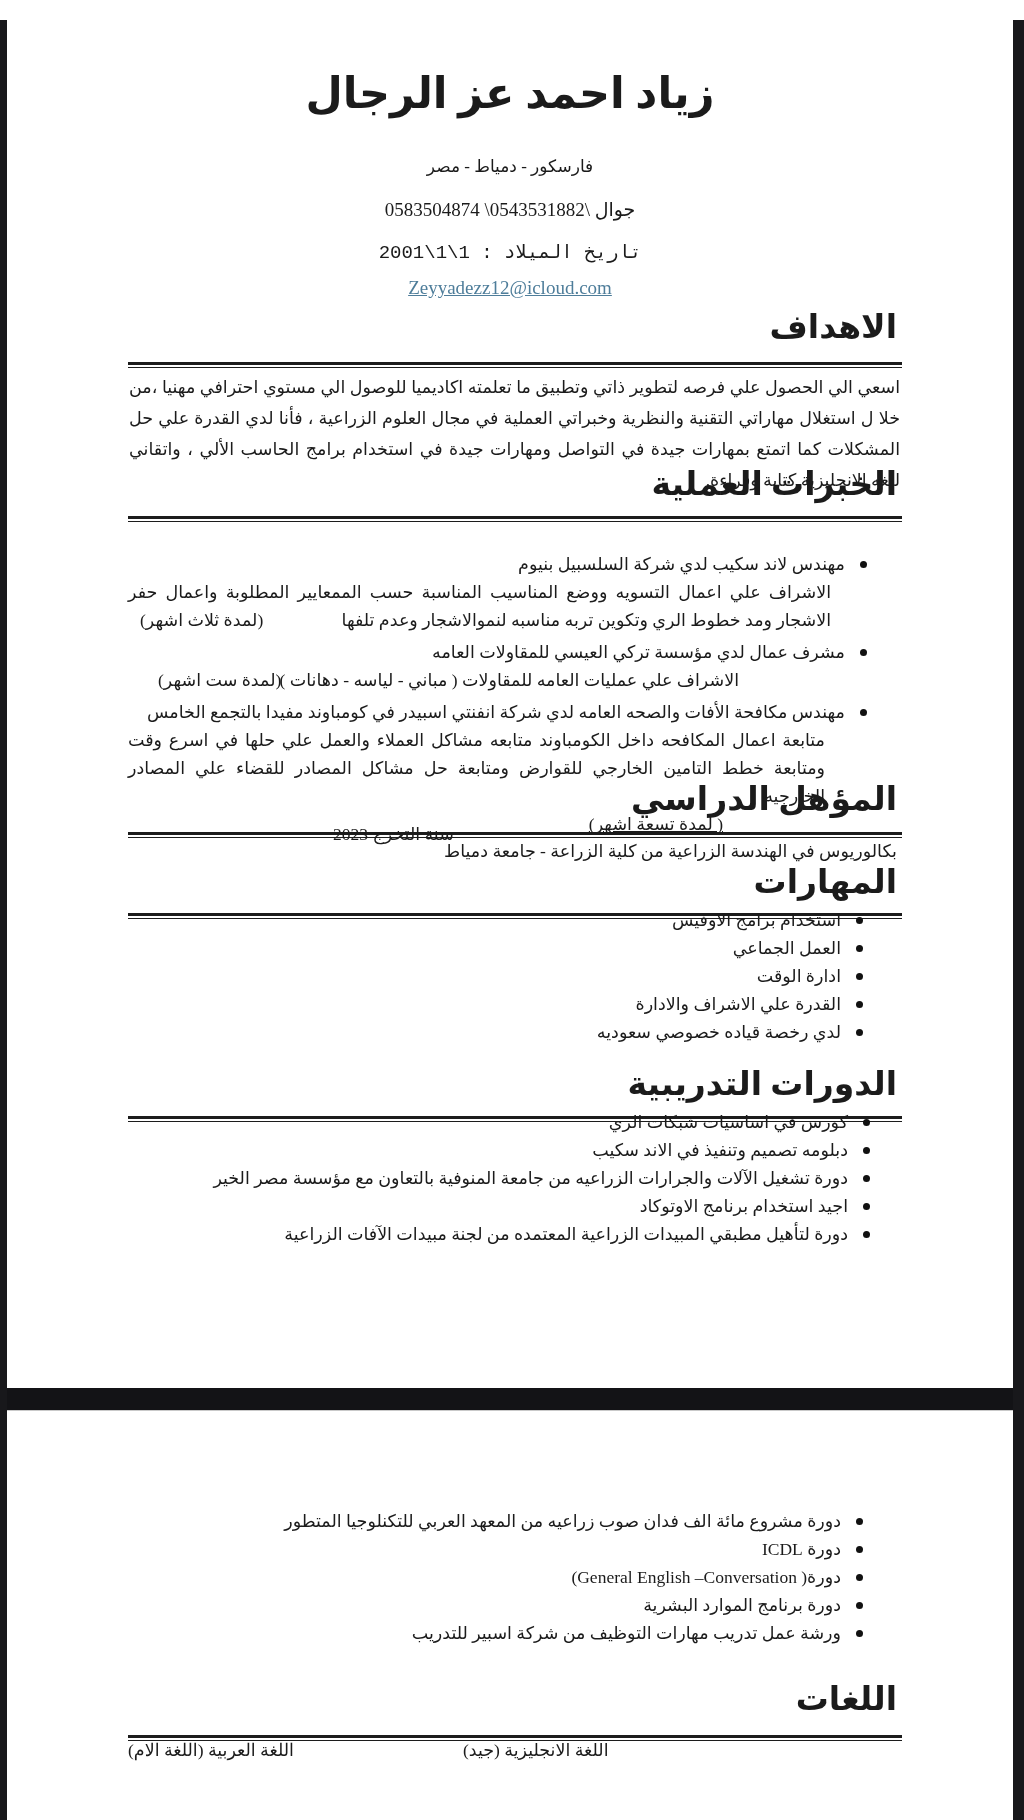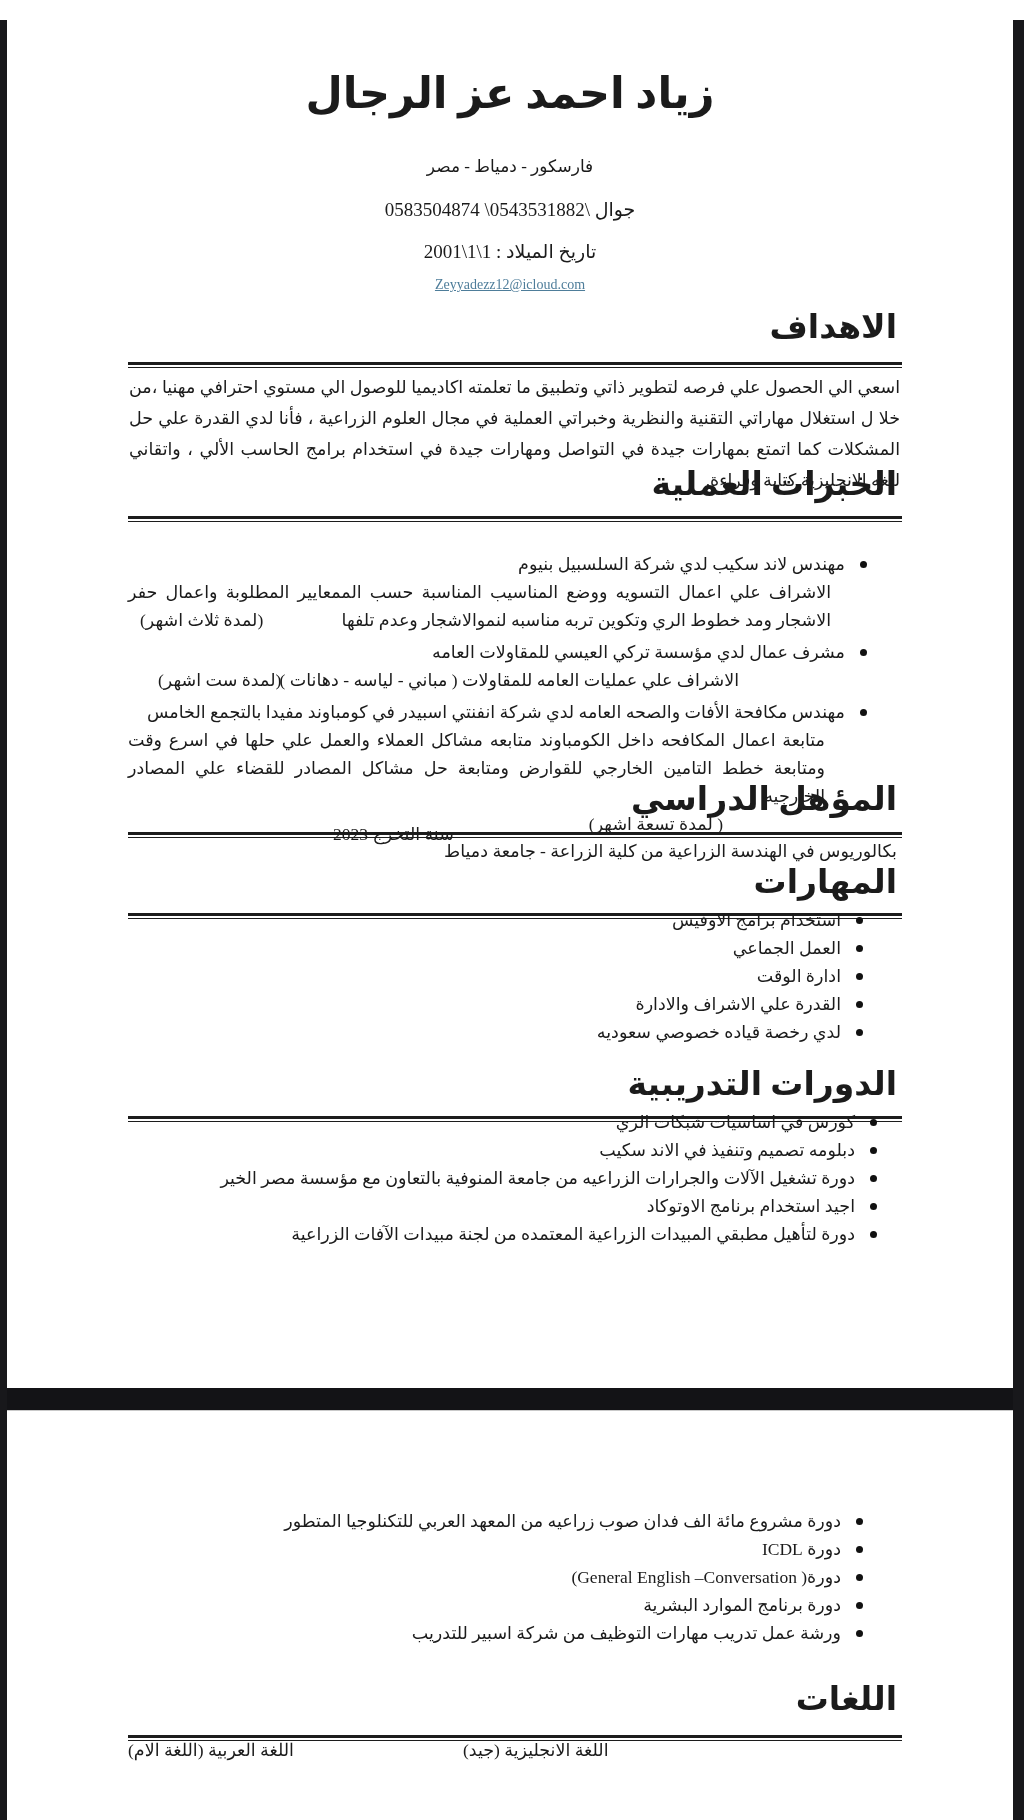--- a/index.html
+++ b/index.html
@@ -11,45 +11,45 @@
   
   .edge-left{left:0;top:0;bottom:0;width:7px;background:#18181b;z-index:9;}
   .edge-right{right:0;top:0;bottom:0;width:11px;background:#18181b;z-index:9;}
   .page-gap{left:0;right:0;top:1368px;height:22px;background:#131316;z-index:8;}
   .page2-edge{left:7px;right:11px;top:1390px;height:1px;background:#c9c9c9;z-index:8;}
   
   .center{left:7px;right:11px;text-align:center;direction:rtl;}
   .doc-name{top:48px;font-size:43px;font-weight:bold;letter-spacing:0;}
   .doc-location{top:136px;font-size:17px;}
   .doc-phone{top:178px;font-size:19px;}
-  .doc-birth{top:220px;font-size:19px;}
-  .doc-email{top:257px;font-size:14px;}
+  .doc-birth{top:220px;font-size:19px;font-family:Liberation Mono, monospace;}
+  .doc-email{top:257px;font-size:19px;}
   .doc-email a{color:#4e7d9a;text-decoration:underline;}
   
   .sec-h{right:127px;direction:rtl;font-size:33px;font-weight:bold;line-height:1.2;}
   .rule{left:128px;right:122px;height:2px;border-top:3px solid #1c1c1c;border-bottom:1px solid #1c1c1c;}
   .body-text{font-size:17.5px;direction:rtl;}
   .objectives{top:352px;left:129px;right:124px;line-height:31px;text-align:justify;}
   
   ul.blist{list-style:none;margin:4px;padding:0;direction:rtl;}
   ul.blist li{position:relative;padding-right:52px;text-align:right;font-size:17.5px;line-height:28px;}
   ul.blist li::before{content:"";position:absolute;right:30px;top:11px;width:7px;height:7px;border-radius:50%;background:#111;}
   .skills-list{top:902px;left:128px;right:127px;}
-  .courses-list{top:1104px;left:128px;right:113px;}
+  .courses-list{top:1104px;left:128px;right:120px;}
   .courses-list li{line-height:28.5px;}
   .p2-list{top:1503px;left:128px;right:127px;}
   .p2-list li{line-height:29.5px;}
   
   .exp{top:526px;left:128px;right:127px;direction:rtl;font-size:17.5px;}
   .exp-title{position:relative;padding-right:52px;text-align:right;line-height:28px;margin-top:4px;}
   .exp-title::before{content:"";position:absolute;right:30px;top:11px;width:7px;height:7px;border-radius:50%;background:#111;}
   .exp-detail{position:relative;text-align:justify;line-height:28px;padding-right:66px;}
   .exp-detail .duration{position:absolute;left:12px;bottom:0;white-space:nowrap;}
   .exp-detail.single{text-align:right;padding-right:158px;}
-  .exp-durline{text-align:right;padding-right:174px;line-height:28px;}
+  .exp-durline{text-align:right;padding-right:174px;line-height:28px;text-decoration:underline;}
   
   .edu-row{top:820px;left:128px;right:127px;direction:rtl;font-size:17.5px;line-height:28px;position:absolute;}
   .edu-degree{text-align:right;margin-top:17px;}
   .edu-year{position:absolute;left:205px;top:0;white-space:nowrap;}
   .lang-row{top:1736px;left:128px;right:127px;direction:rtl;font-size:17.5px;line-height:28px;position:absolute;}
   .lang-arabic{text-align:left;font-family:Liberation Serif, serif;}
   .lang-english{position:absolute;left:335px;top:0;white-space:nowrap;}
   .h-objectives{top:288px;}  .r-objectives{top:342px;}
   .h-experience{top:445px;}  .r-experience{top:496px;}
   .h-education{top:760px;}   .r-education{top:812px;}

